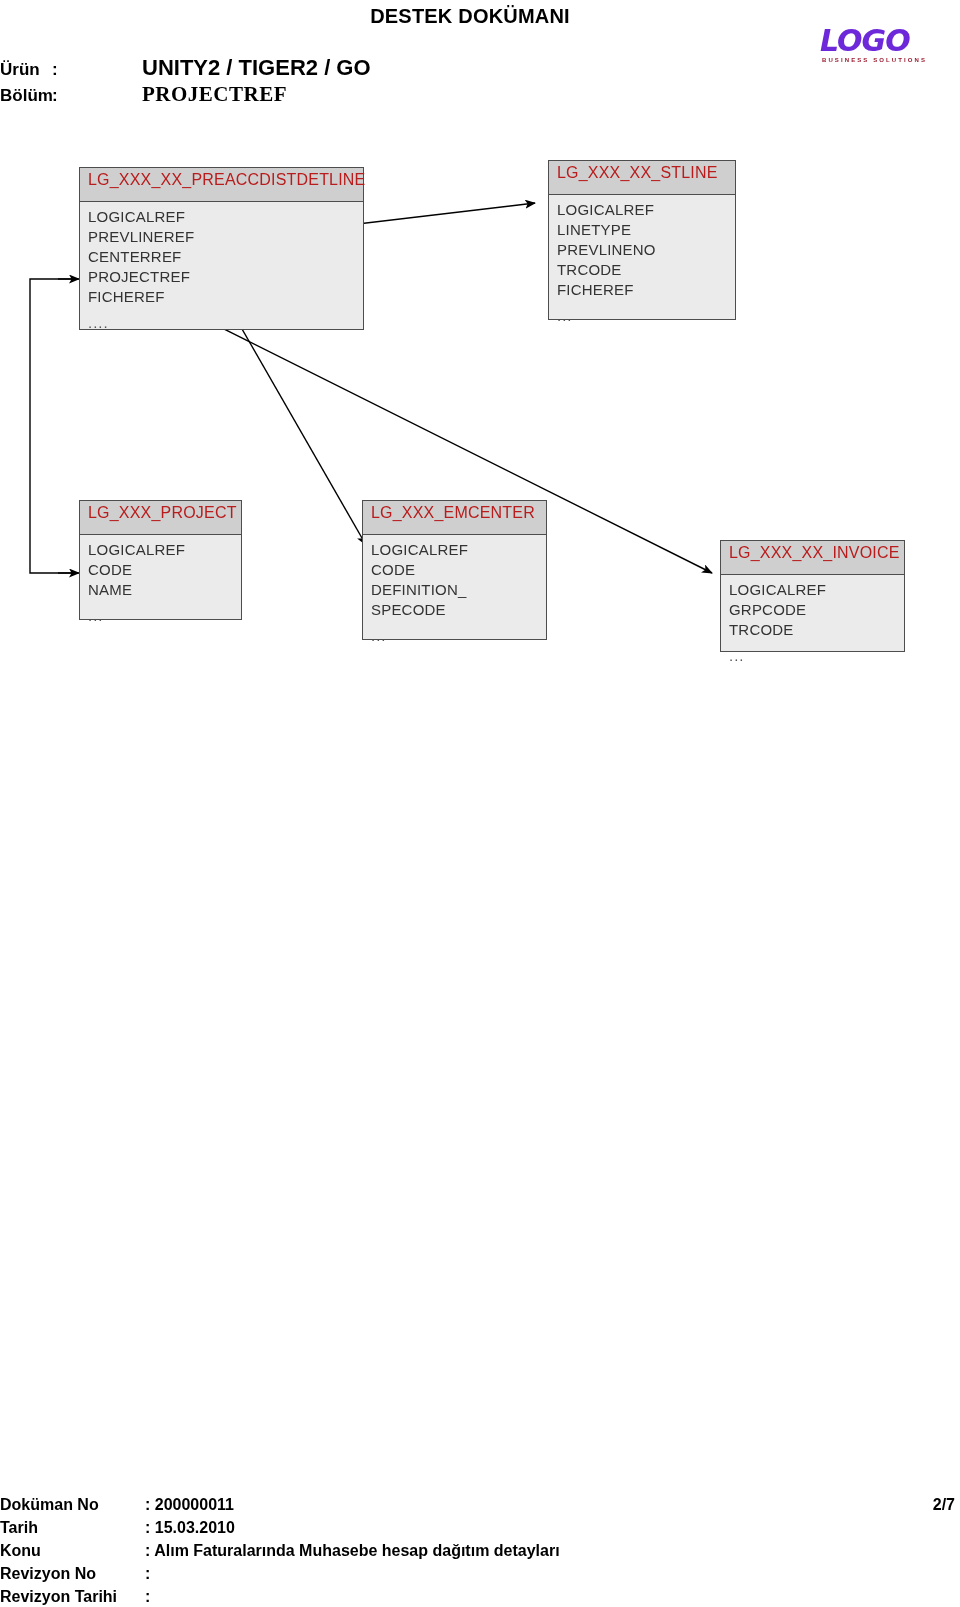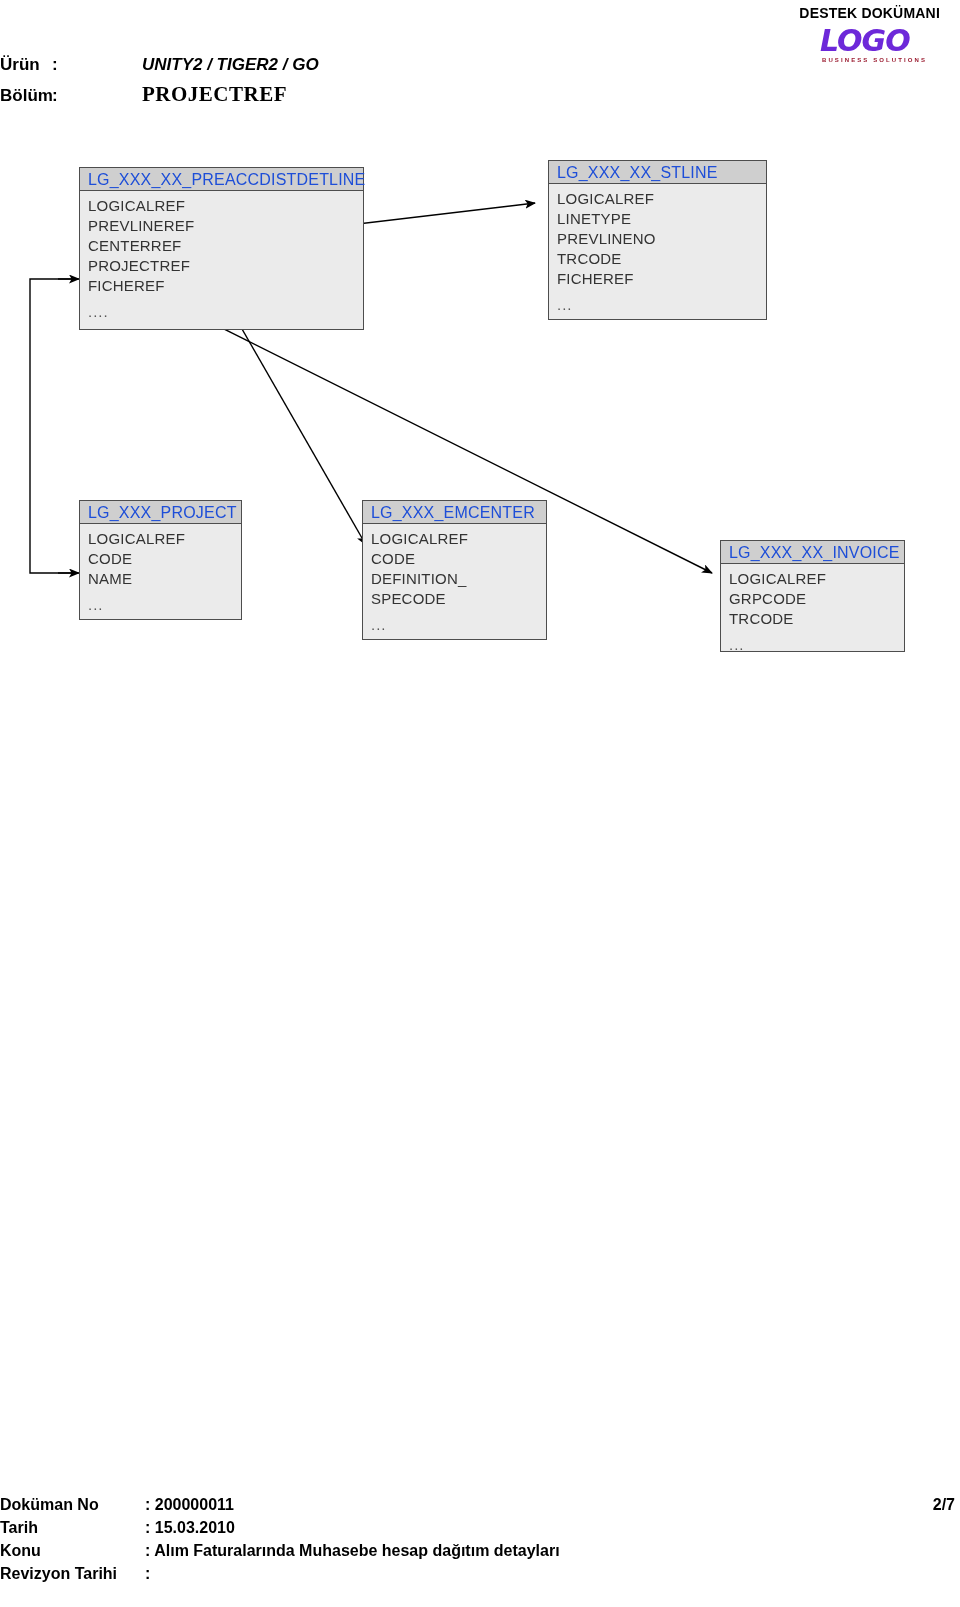--- a/index.html
+++ b/index.html
@@ -18,22 +18,22 @@
     background: #ffffff;
     overflow: hidden;
   }
 
   
   #doc-title {
     position: absolute;
     top: 5px;
     left: 0;
     width: 940px;
-    text-align: right;
-    font-size: 14px;
+    text-align: center;
+    font-size: 20px;
     font-weight: bold;
     letter-spacing: 0.2px;
   }
   #brand-logo {
     position: absolute;
     top: 26px;
     left: 820px;
     width: 120px;
     height: 40px;
   }
@@ -68,23 +68,22 @@
   .meta-label {
     display: inline-block;
     width: 52px;
   }
   .meta-colon {
     display: inline-block;
     width: 90px;
   }
   .meta-value-sans {
     font-family: "Liberation Sans", sans-serif;
-    font-size: 17px;
-    font-weight: bold;
-    font-style: italic;
+    font-size: 22px;
+    font-weight: bold;
   }
   .meta-value-serif {
     font-family: "Liberation Serif", serif;
     font-size: 21px;
     font-weight: bold;
     letter-spacing: 0.5px;
   }
 
   
   #diagram {
@@ -103,22 +102,22 @@
     position: absolute;
     border: 1px solid #4d4d4d;
     background: #ebebeb;
     box-sizing: border-box;
   }
   .er-title {
     background: #cfcfcf;
     border-bottom: 1px solid #4d4d4d;
     font-family: "Liberation Sans", sans-serif;
     font-size: 16px;
-    color: #1d4ed8;
-    padding: 3px 0 1px 8px;
+    color: #b91c1c;
+    padding: 3px 0 12px 8px;
     white-space: nowrap;
     letter-spacing: 0.2px;
   }
   .er-fields {
     padding: 5px 0 10px 8px;
     font-family: "Liberation Sans", sans-serif;
     font-size: 15px;
     color: #333333;
     line-height: 20px;
     letter-spacing: 0.2px;
@@ -210,21 +209,21 @@
       <div class="er-fields">
         <div class="er-field">LOGICALREF</div>
         <div class="er-field">PREVLINEREF</div>
         <div class="er-field">CENTERREF</div>
         <div class="er-field">PROJECTREF</div>
         <div class="er-field">FICHEREF</div>
         <div class="er-ellipsis">....</div>
       </div>
     </div>
 
-    <div class="er-box" id="box-stline" style="left:548px; top:160px; width:219px; height:160px;">
+    <div class="er-box" id="box-stline" style="left:548px; top:160px; width:188px; height:160px;">
       <div class="er-title">LG_XXX_XX_STLINE</div>
       <div class="er-fields">
         <div class="er-field">LOGICALREF</div>
         <div class="er-field">LINETYPE</div>
         <div class="er-field">PREVLINENO</div>
         <div class="er-field">TRCODE</div>
         <div class="er-field">FICHEREF</div>
         <div class="er-ellipsis">...</div>
       </div>
     </div>
@@ -267,17 +266,20 @@
       <span class="foot-label">Doküman No</span><span class="foot-value">: 200000011</span>
       <span id="page-number">2/7</span>
     </div>
     <div class="foot-row">
       <span class="foot-label">Tarih</span><span class="foot-value">: 15.03.2010</span>
     </div>
     <div class="foot-row">
       <span class="foot-label">Konu</span><span class="foot-value">: Alım Faturalarında Muhasebe hesap dağıtım detayları</span>
     </div>
     <div class="foot-row">
+      <span class="foot-label">Revizyon No</span><span class="foot-value">:</span>
+    </div>
+    <div class="foot-row">
       <span class="foot-label">Revizyon Tarihi</span><span class="foot-value">:</span>
     </div>
   </div>
 
 </div>
 
 </body></html>

